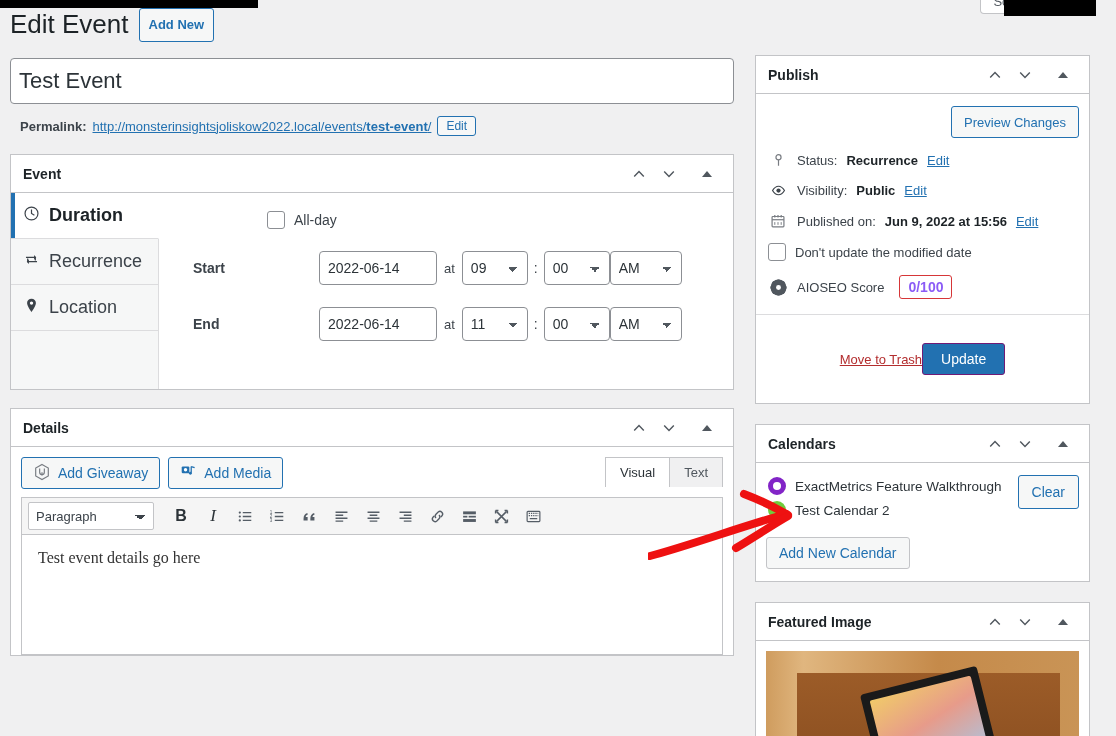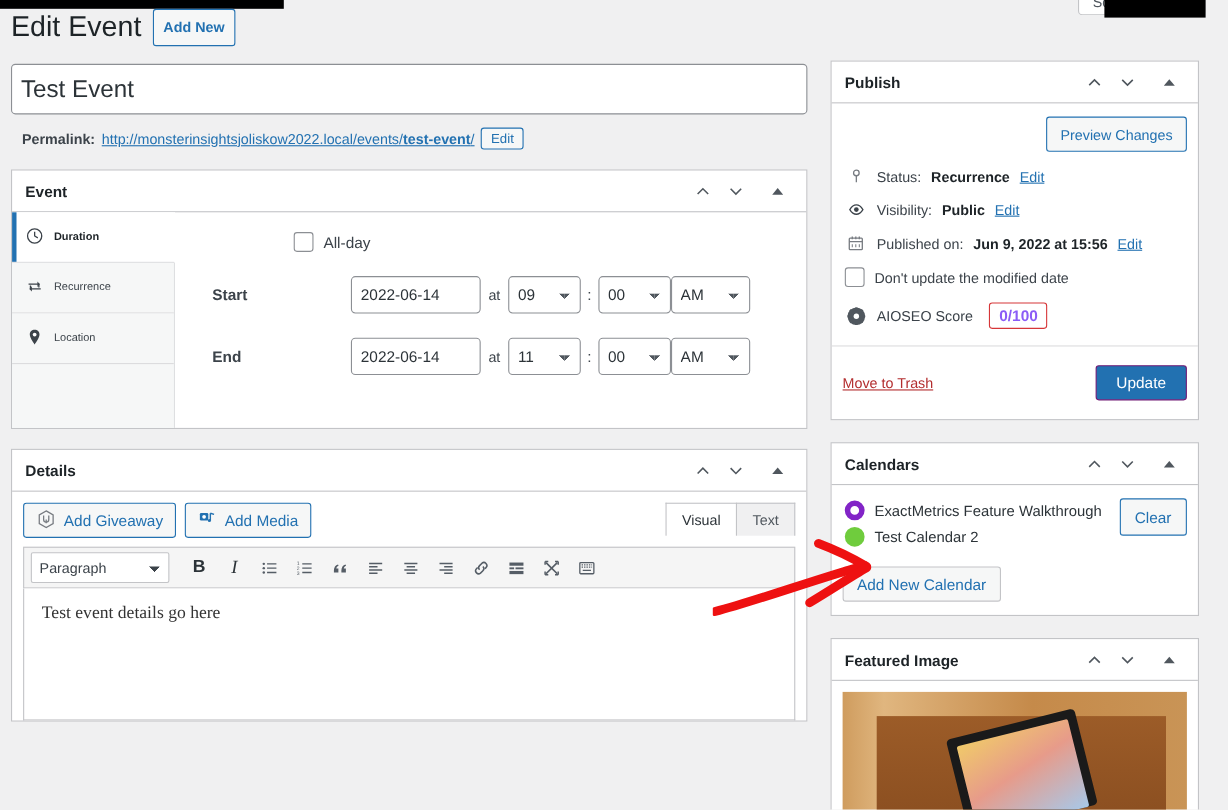--- a/index.html
+++ b/index.html
@@ -128,21 +128,21 @@
   .event-tabs {
     width: 148px;
     border-right: 1px solid #dcdcde;
     background: #f6f7f7;
     flex-shrink: 0;
   }
   .event-tab {
     display: flex; align-items: center; gap: 9px;
     height: 46px; padding: 0 12px;
     border-bottom: 1px solid #dcdcde;
-    font-size: 10px; color: #3c434a;
+    font-size: 18px; color: #3c434a;
     cursor: pointer;
     position: relative;
     background: #f6f7f7;
   }
   .event-tab.active {
     background: #fff;
     font-weight: 700;
     color: #1d2327;
     border-right: 1px solid #fff;
     margin-right: -1px;
@@ -288,23 +288,23 @@
   }
   .misc-icon { width: 20px; display: flex; justify-content: center; color: #8c8f94; flex-shrink: 0;}
   .misc-row b { font-weight: 700; color: #1d2327; }
   .link-blue { color: #2271b1; text-decoration: underline; cursor: pointer; }
   .aioseo-score {
     border: 1px solid #d63638; border-radius: 3px;
     color: #8b5cf6; font-weight: 700; font-size: 14px;
     padding: 3px 8px; margin-left: 6px;
   }
   .publish-footer {
-    display: flex; align-items: center; justify-content: space-between;
+    display: flex; align-items: center; justify-content: center;
     border-top: 1px solid #dcdcde;
-    padding: 17px 10px;
+    padding: 28px 10px;
     margin-top: 8px;
   }
   .trash-link {
     color: #b32d2e; text-decoration: underline;
     font-size: 13px; cursor: pointer;
   }
   .update-btn {
     background: #2271b1; border: 1px solid #701a75;
     color: #fff; border-radius: 3px;
     padding: 7px 18px; font-size: 14px;

